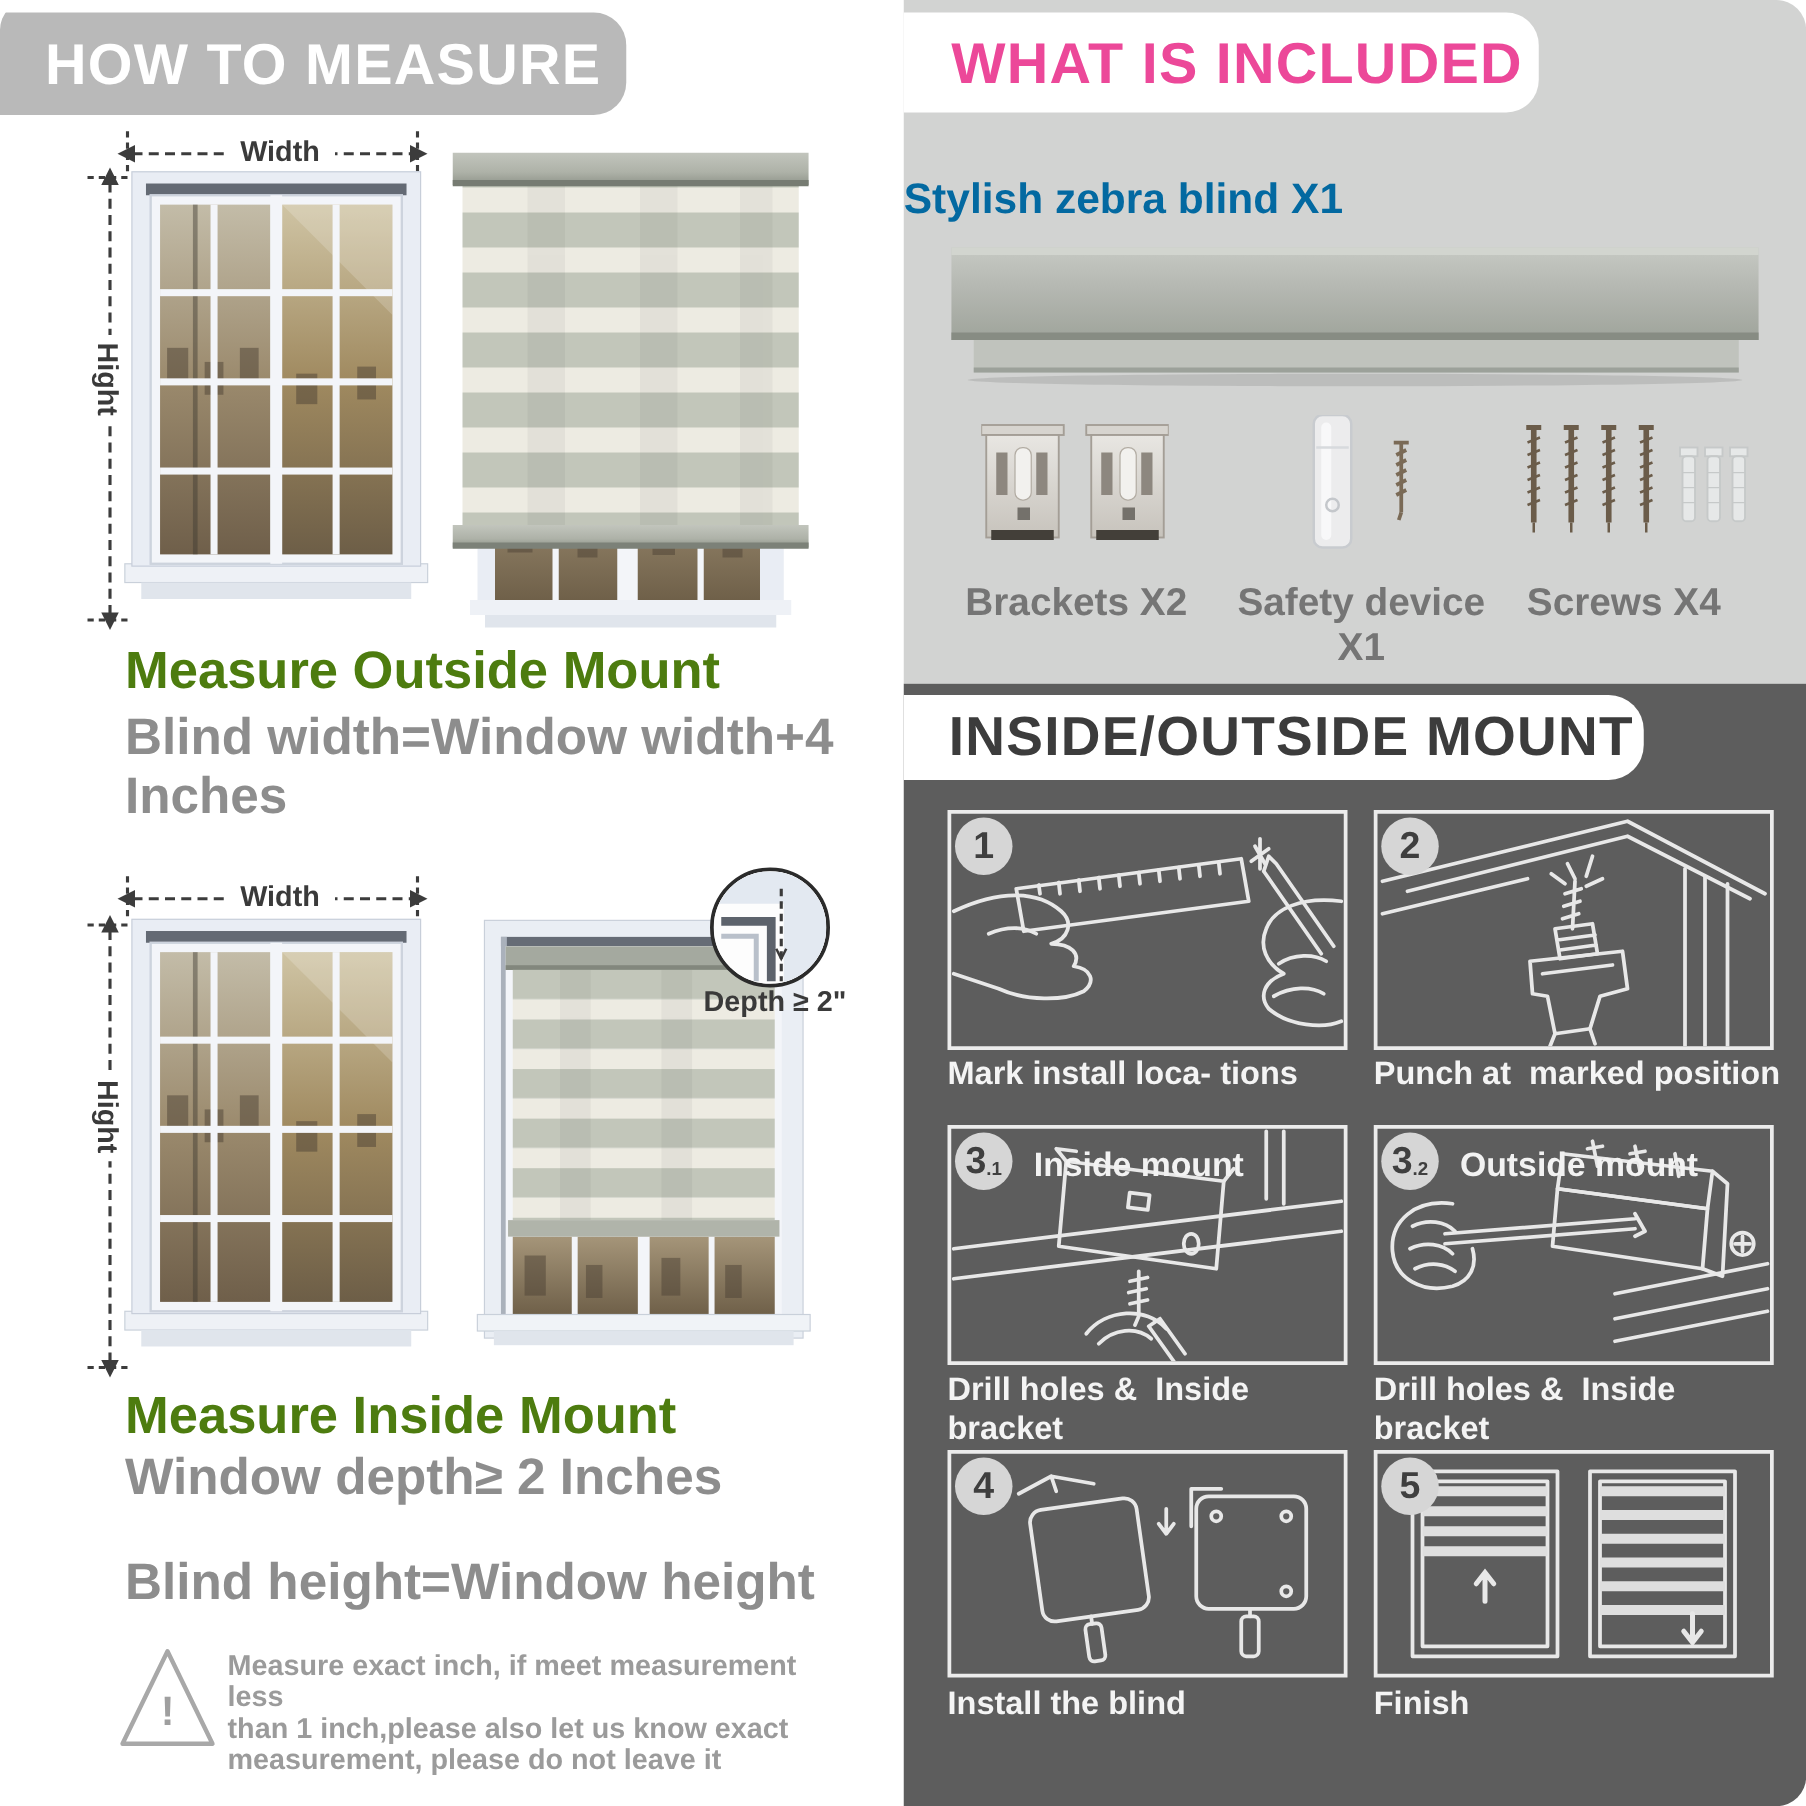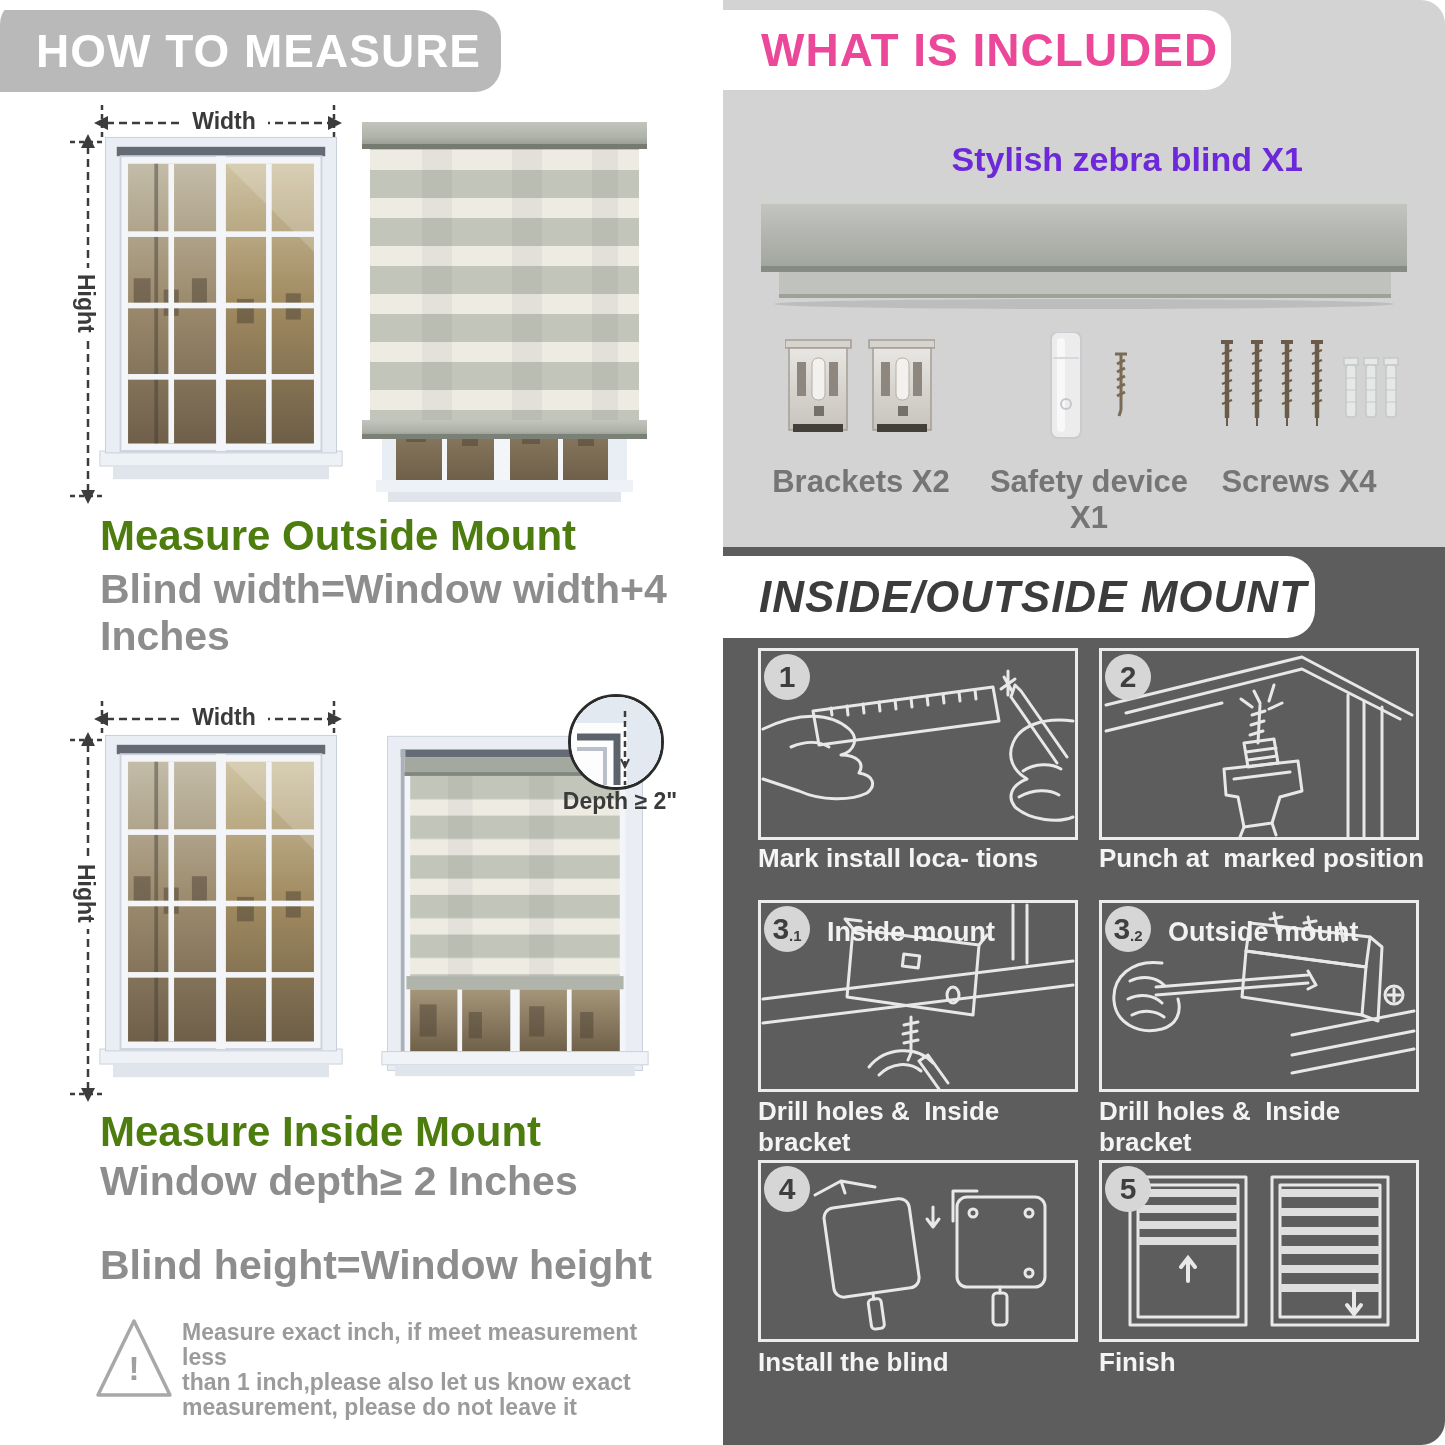--- a/index.html
+++ b/index.html
@@ -25,28 +25,28 @@
       font-size:23px;line-height:25px;white-space:pre-line;}
   .warn-excl{position:absolute;left:94px;top:1350px;width:80px;text-align:center;
       color:#9f9f9f;font-size:33px;}
 
   
   .right-half{position:absolute;left:723px;top:0;width:722px;height:1445px;}
   .included{position:absolute;left:0;top:0;width:722px;height:547px;background:#d2d3d2;}
   .banner-included{position:absolute;left:0;top:10px;width:508px;height:80px;background:#ffffff;
       border-radius:0 26px 26px 0;color:#ec4899;font-size:46px;letter-spacing:1px;
       display:flex;align-items:center;padding-left:38px;box-sizing:border-box;}
-  .product-label{position:absolute;left:0;top:140px;width:580px;text-align:right;
-      color:#6d28d9;font-size:34px;}
+  .product-label{position:absolute;left:0;top:140px;width:580px;text-align:left;
+      color:#0369a1;font-size:34px;}
   .part-label{position:absolute;top:464px;text-align:center;color:#757575;font-size:31px;}
 
   .mount{position:absolute;left:0;top:547px;width:722px;height:898px;background:#5d5d5d;}
-  .banner-mount{position:absolute;left:0;top:9px;width:592px;height:82px;background:#ffffff;
+  .banner-mount{position:absolute;left:0;top:9px;width:592px;height:68px;background:#ffffff;
       border-radius:0 28px 28px 0;color:#3c3c3c;font-size:44px;letter-spacing:1px;
-      display:flex;align-items:center;padding-left:36px;box-sizing:border-box;font-style:italic;}
+      display:flex;align-items:center;padding-left:36px;box-sizing:border-box;}
   .panel{position:absolute;width:320px;border:3px solid #ececec;box-sizing:border-box;}
   .badge{position:absolute;left:3px;top:3px;width:46px;height:46px;border-radius:50%;
       background:#d6d6d6;color:#3f3f3f;display:flex;align-items:center;justify-content:center;}
   .badge .num{font-size:30px;line-height:30px;}
   .badge .sub{font-size:15px;margin-top:12px;}
   .inner-label{position:absolute;left:66px;top:14px;color:#f2f2f2;font-size:27px;}
   .caption{position:absolute;width:330px;margin:0;color:#f4f4f4;font-size:26px;white-space:pre-wrap;}
 </style>
 </head>
 <body>

